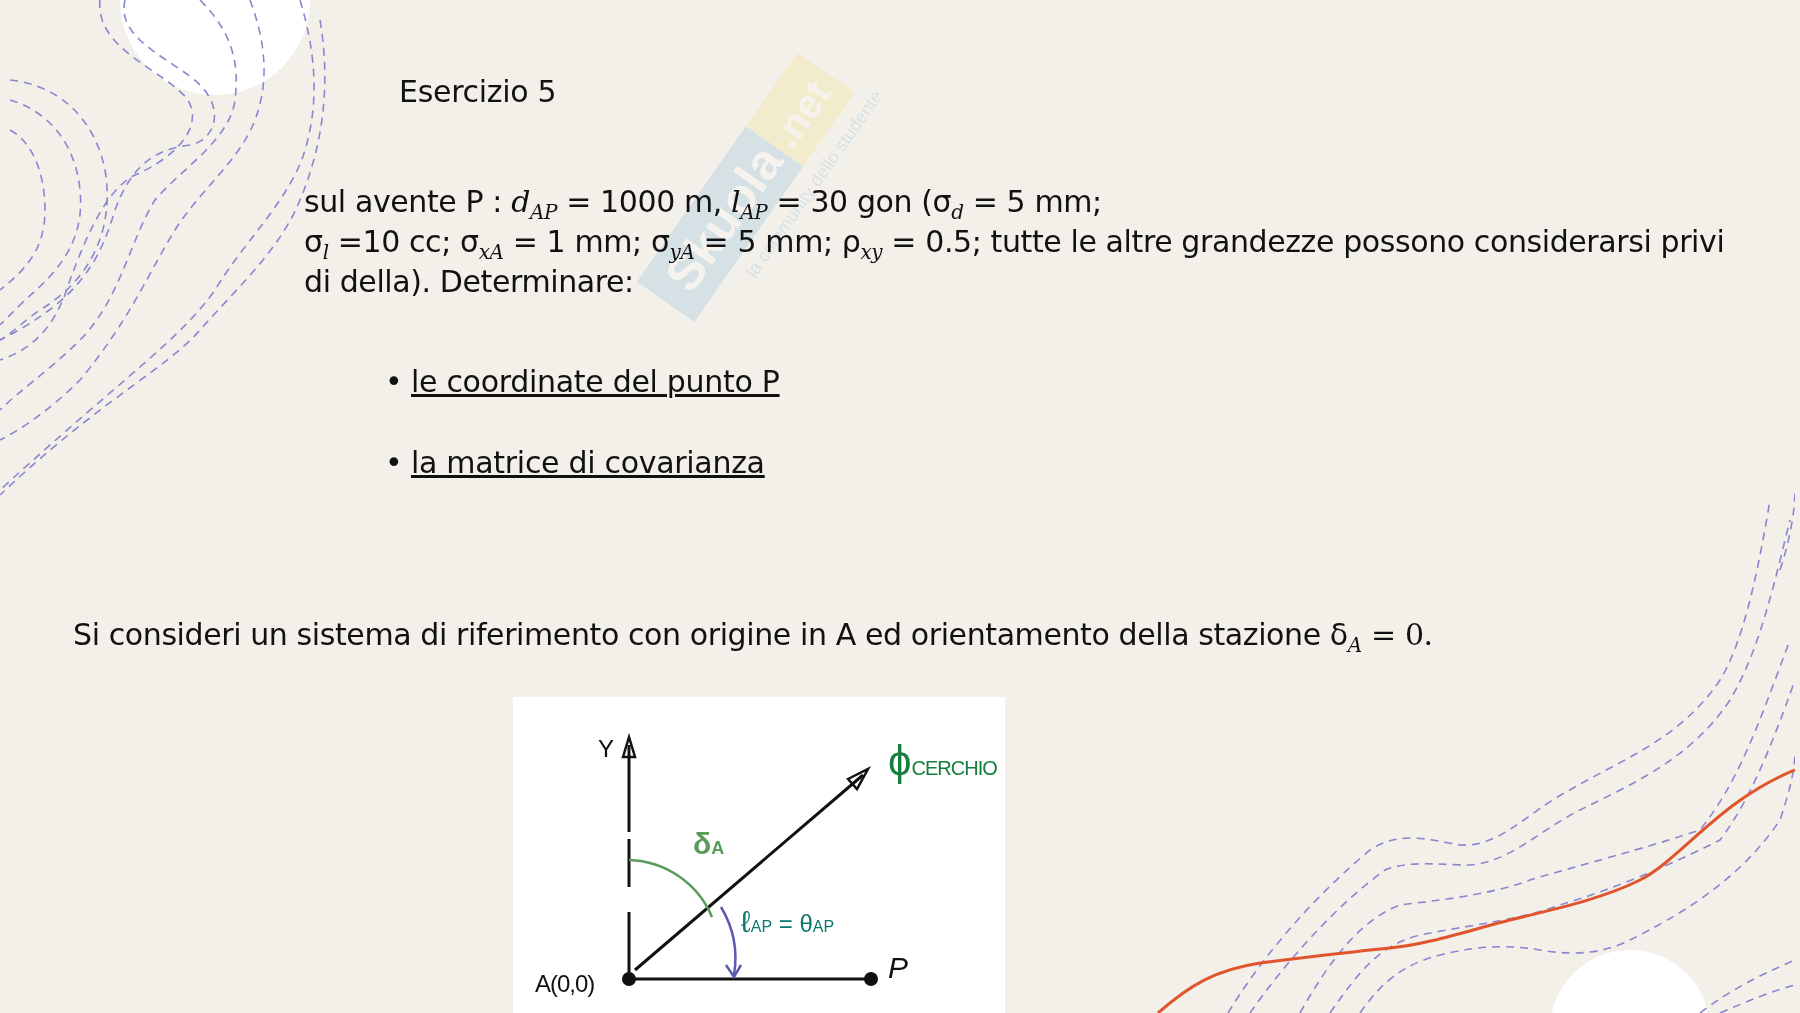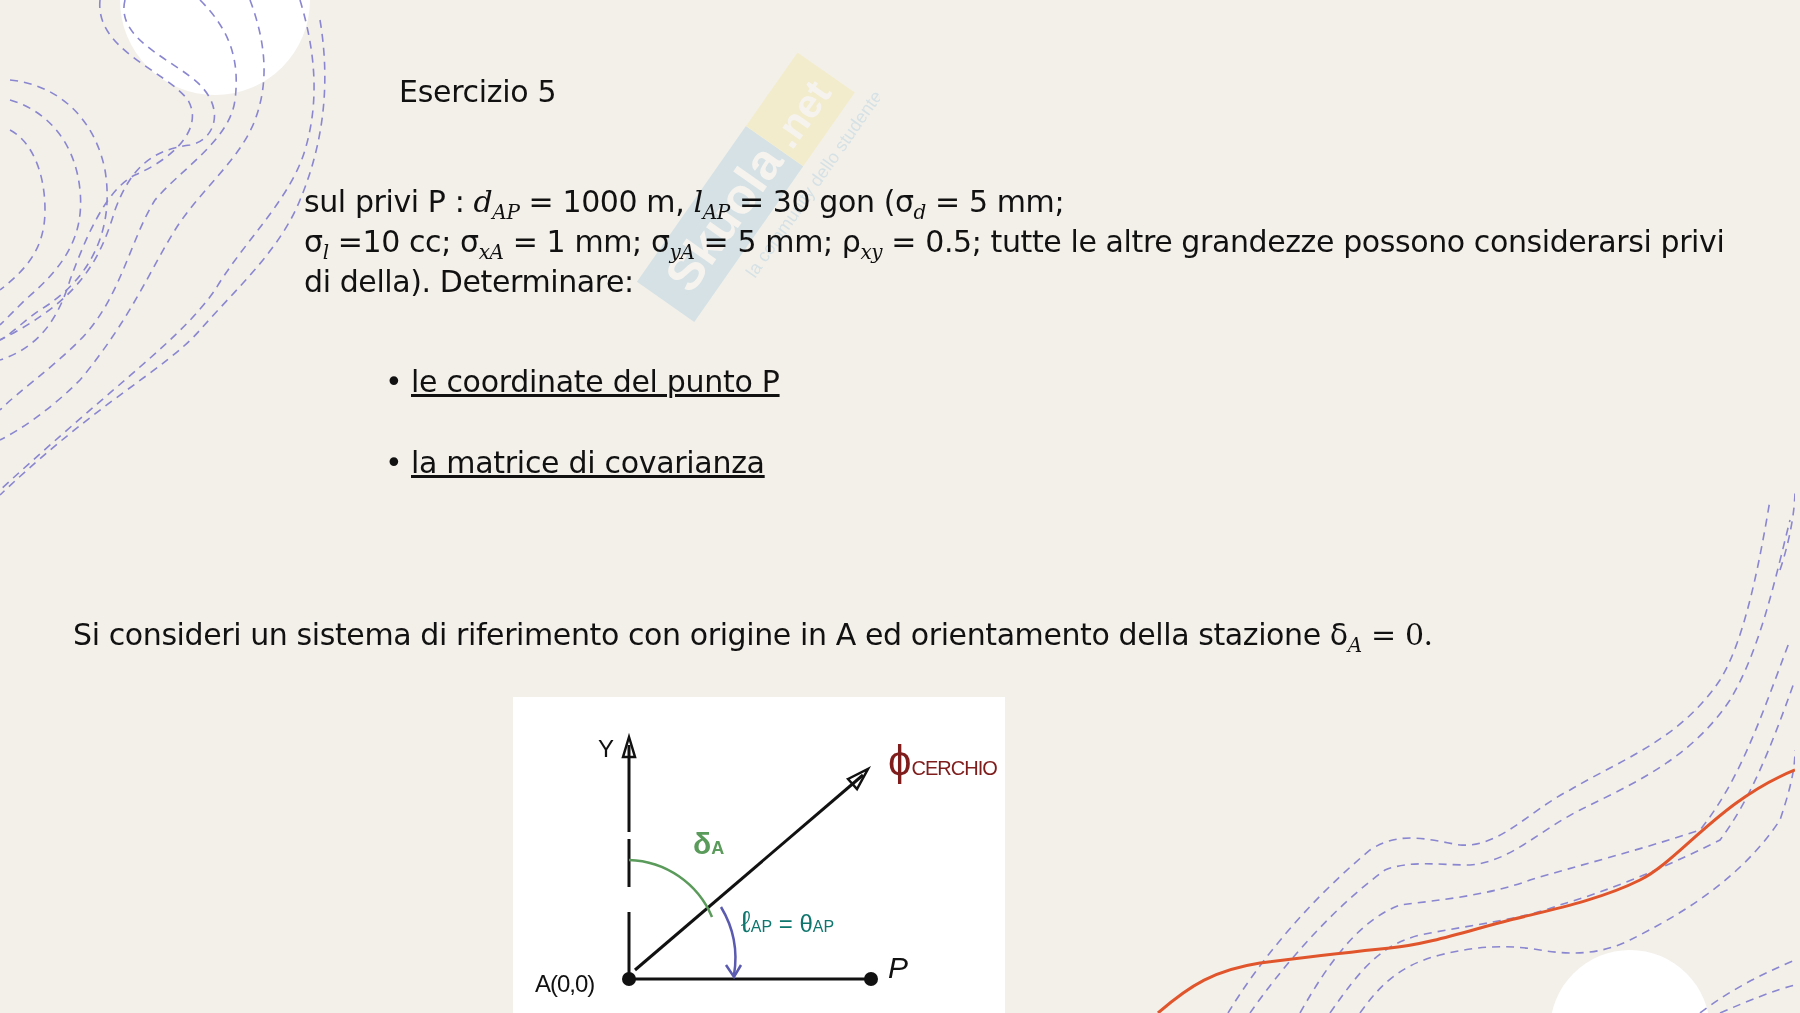--- a/index.html
+++ b/index.html
@@ -94,21 +94,21 @@
       <rect x="180" y="110" width="90" height="70" fill="#f2e27a"></rect>
       <text x="10" y="162" font-family="Liberation Sans, sans-serif" font-size="50" font-weight="bold" fill="#ffffff">Skuola</text>
       <text x="186" y="162" font-family="Liberation Sans, sans-serif" font-size="40" font-weight="bold" fill="#ffffff">.net</text>
       <text x="60" y="205" font-family="Liberation Sans, sans-serif" font-size="18" fill="#7fb6d6">la community dello studente</text>
     </g>
   </svg>
 
   <div class="title">Esercizio 5</div>
 
   <div class="para">
-    <div><span>sul privi P : </span><span class="m">d</span><sub>AP</sub><span> = 1000 m, </span><span class="m">l</span><sub>AP</sub><span> = 30 gon (σ</span><sub>d</sub><span> = 5 mm;</span></div>
+    <div><span>sul avente P : </span><span class="m">d</span><sub>AP</sub><span> = 1000 m, </span><span class="m">l</span><sub>AP</sub><span> = 30 gon (σ</span><sub>d</sub><span> = 5 mm;</span></div>
     <div><span>σ</span><sub>l</sub><span> =10 cc; σ</span><sub>xA</sub><span> = 1 mm; σ</span><sub>yA</sub><span> = 5 mm; ρ</span><sub>xy</sub><span> = 0.5;  tutte le altre grandezze possono considerarsi privi</span></div>
     <div>di della). Determinare:</div>
   </div>
 
   <ul class="bullets">
     <li><span class="dot">•</span><span>le coordinate del punto P</span></li>
     <li><span class="dot">•</span><span>la matrice di covarianza</span></li>
   </ul>
 
   <div class="note"><span>Si consideri un sistema di riferimento con origine in A ed orientamento della stazione δ</span><sub>A</sub><span class="eq"> = 0.</span></div>
@@ -134,18 +134,18 @@
       <circle cx="358" cy="282" r="7" fill="#111"></circle>
 
       <path d="M116 163 A 93 93 0 0 1 199 220" fill="none" stroke="#5a9a5a" stroke-width="2.5"></path>
 
       <path d="M208 210 A 100 100 0 0 1 221 278" fill="none" stroke="#5a5ab0" stroke-width="2.5"></path>
       <path d="M213 268 L221 280 L228 268" fill="none" stroke="#5a5ab0" stroke-width="2.5"></path>
     </svg>
     <div class="fig-label" style="left:85px; top:38px; font-size:24px; color:#111;">Y</div>
     <div class="fig-label" style="left:22px; top:273px; font-size:24px; color:#111; letter-spacing:-1px;">A(0,0)</div>
     <div class="fig-label" style="left:375px; top:254px; font-size:30px; color:#111; font-style:italic;">P</div>
-    <div class="fig-label" style="left:375px; top:40px; color:#7f1d1d;"><span style="font-size:42px;">ϕ</span><span style="font-size:20px; letter-spacing:-1px;">CERCHIO</span></div>
+    <div class="fig-label" style="left:375px; top:40px; color:#15803d;"><span style="font-size:42px;">ϕ</span><span style="font-size:20px; letter-spacing:-1px;">CERCHIO</span></div>
     <div class="fig-label" style="left:180px; top:130px; color:#5a9a5a;font-weight:bold;"><span style="font-size:30px;">δ</span><span style="font-size:18px;">A</span></div>
     <div class="fig-label" style="left:228px; top:208px; color:#0f766e;"><span style="font-size:30px;">ℓ</span><span style="font-size:16px;">AP</span><span style="font-size:24px;"> = θ</span><span style="font-size:16px;">AP</span></div>
   </div>
 
 </div>
 
 </body></html>

